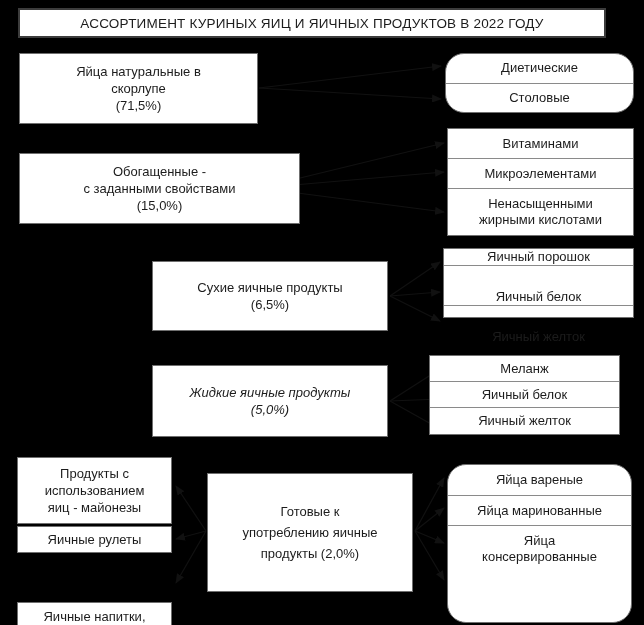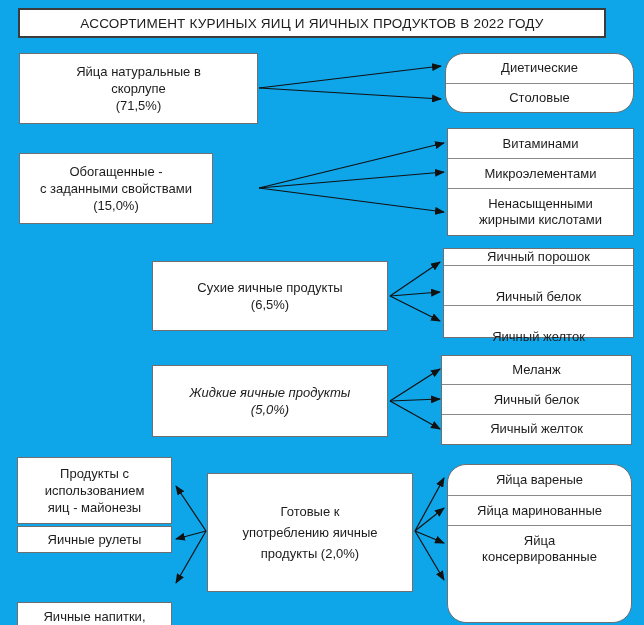--- a/index.html
+++ b/index.html
@@ -1,17 +1,17 @@
 <!DOCTYPE html>
 <html lang="ru"><head>
 <meta charset="utf-8">
 <style>
   html,body{margin:0;padding:0;background:#ffffff;}
   #canvas{
-    position:relative;width:644px;height:625px;background:#0ea5e9;
+    position:relative;width:644px;height:625px;background:#000000;
     font-family:"Liberation Sans","DejaVu Sans",sans-serif;
     color:#1c1c1c;overflow:hidden;
   }
   .box{
     position:absolute;box-sizing:border-box;border:1.5px solid #6f6f6f;
     display:flex;align-items:center;justify-content:center;text-align:center;
     font-size:13px;line-height:17px;white-space:pre-line;background:#fff;
   }
   .title-box{
     border:2px solid #3c3c3c;font-size:13.5px;letter-spacing:.2px;
@@ -27,27 +27,27 @@
   }
   .row:last-child{border-bottom:none;}
   .lh21{line-height:21px;}
   svg.arrows{position:absolute;left:0;top:0;pointer-events:none;}
 
   
   #title        {left:18px;  top:8px;   width:588px; height:30px;}
   #nat-src      {left:19px;  top:53px;  width:239px; height:71px;}
   #nat-col      {left:445px; top:53px;  width:189px; height:60px;border-radius:19px;}
   #nat-col .row {height:30px;}
-  #enr-src      {left:19px;  top:153px; width:194px; height:71px;}
+  #enr-src      {left:19px;  top:153px; width:281px; height:71px;}
   #enr-col      {left:447px; top:128px; width:187px; height:108px;}
   #dry-src      {left:152px; top:261px; width:236px; height:70px;}
-  #dry-col      {left:443px; top:248px; width:191px; height:90px;gap:23px;}
+  #dry-col      {left:443px; top:248px; width:191px; height:70px;gap:23px;}
   #dry-col .row {height:30px;}
   #liq-src      {left:152px; top:365px; width:236px; height:72px;font-style:italic;}
-  #liq-col      {left:441px; top:355px; width:191px; height:90px;}
+  #liq-col      {left:429px; top:355px; width:191px; height:80px;}
   #liq-col .row {height:30px;}
   #ready-src    {left:207px; top:473px; width:206px; height:119px;}
   #ready-l1     {left:17px;  top:457px; width:155px; height:67px;}
   #ready-l2     {left:17px;  top:526px; width:155px; height:27px;}
   #ready-l3     {left:17px;  top:562px; width:155px; height:45px;margin-top:40px;}
   #ready-col    {left:447px; top:464px; width:185px; height:159px;border-radius:19px;}
 </style>
 </head>
 <body>
 

